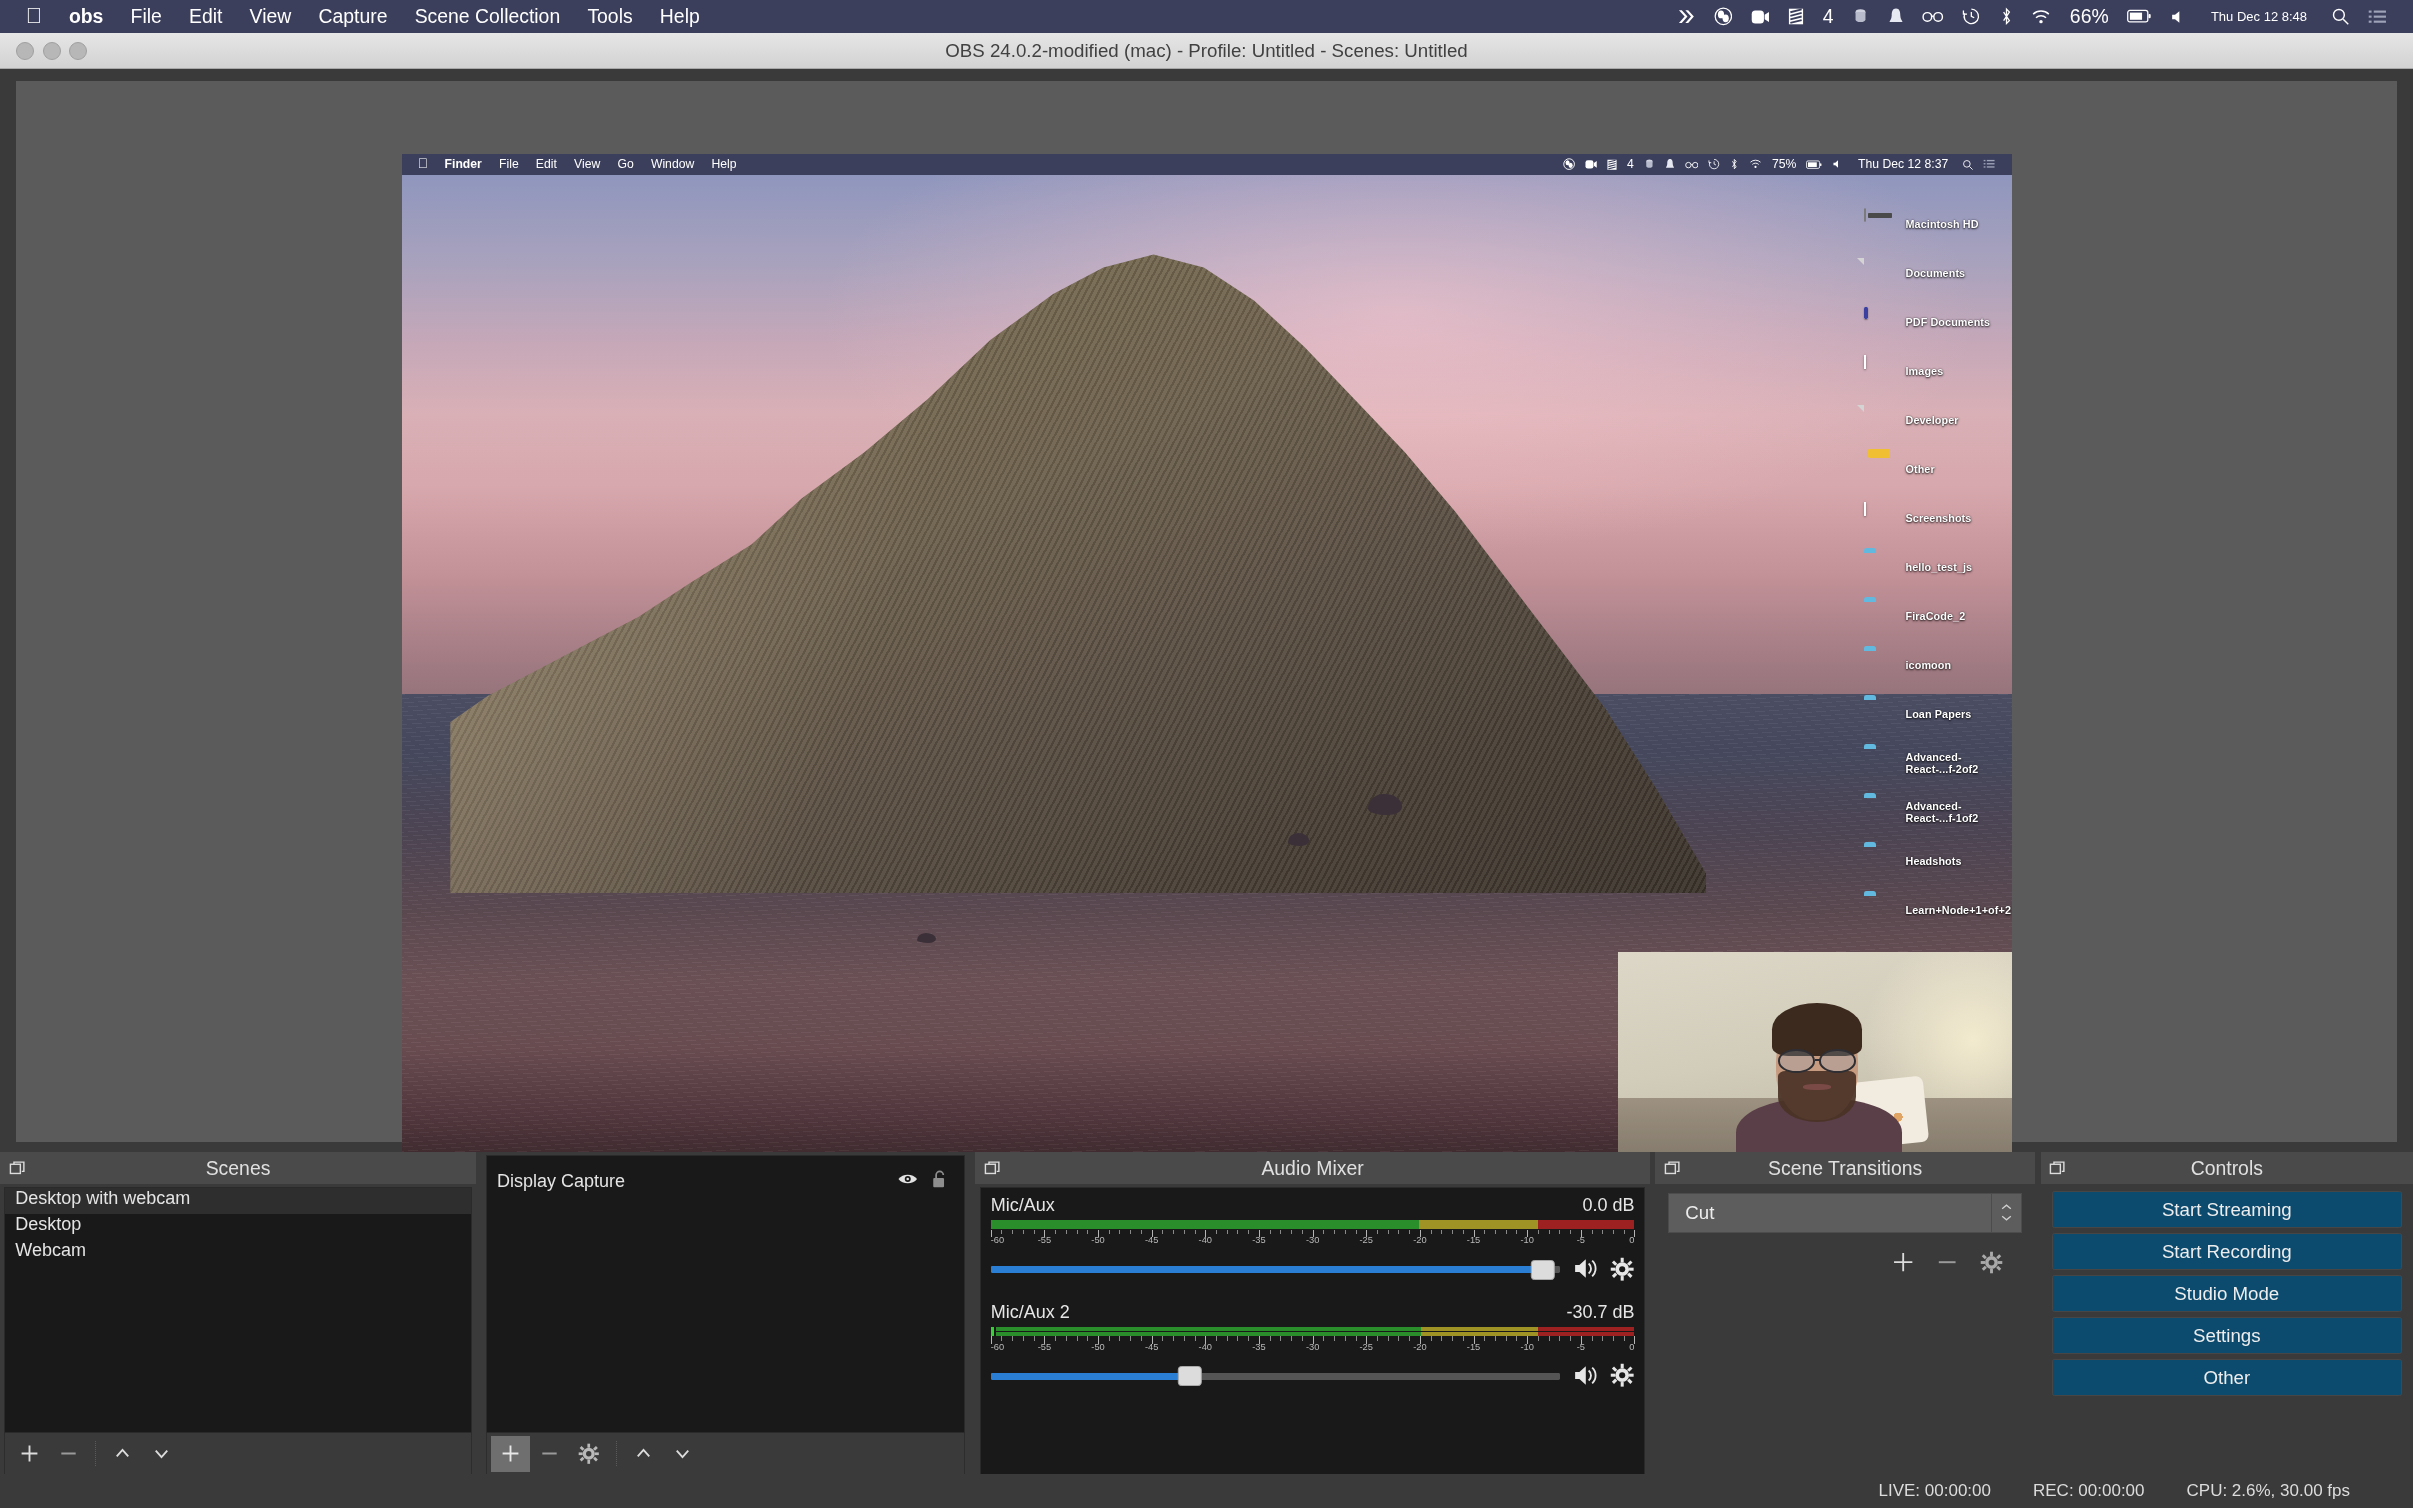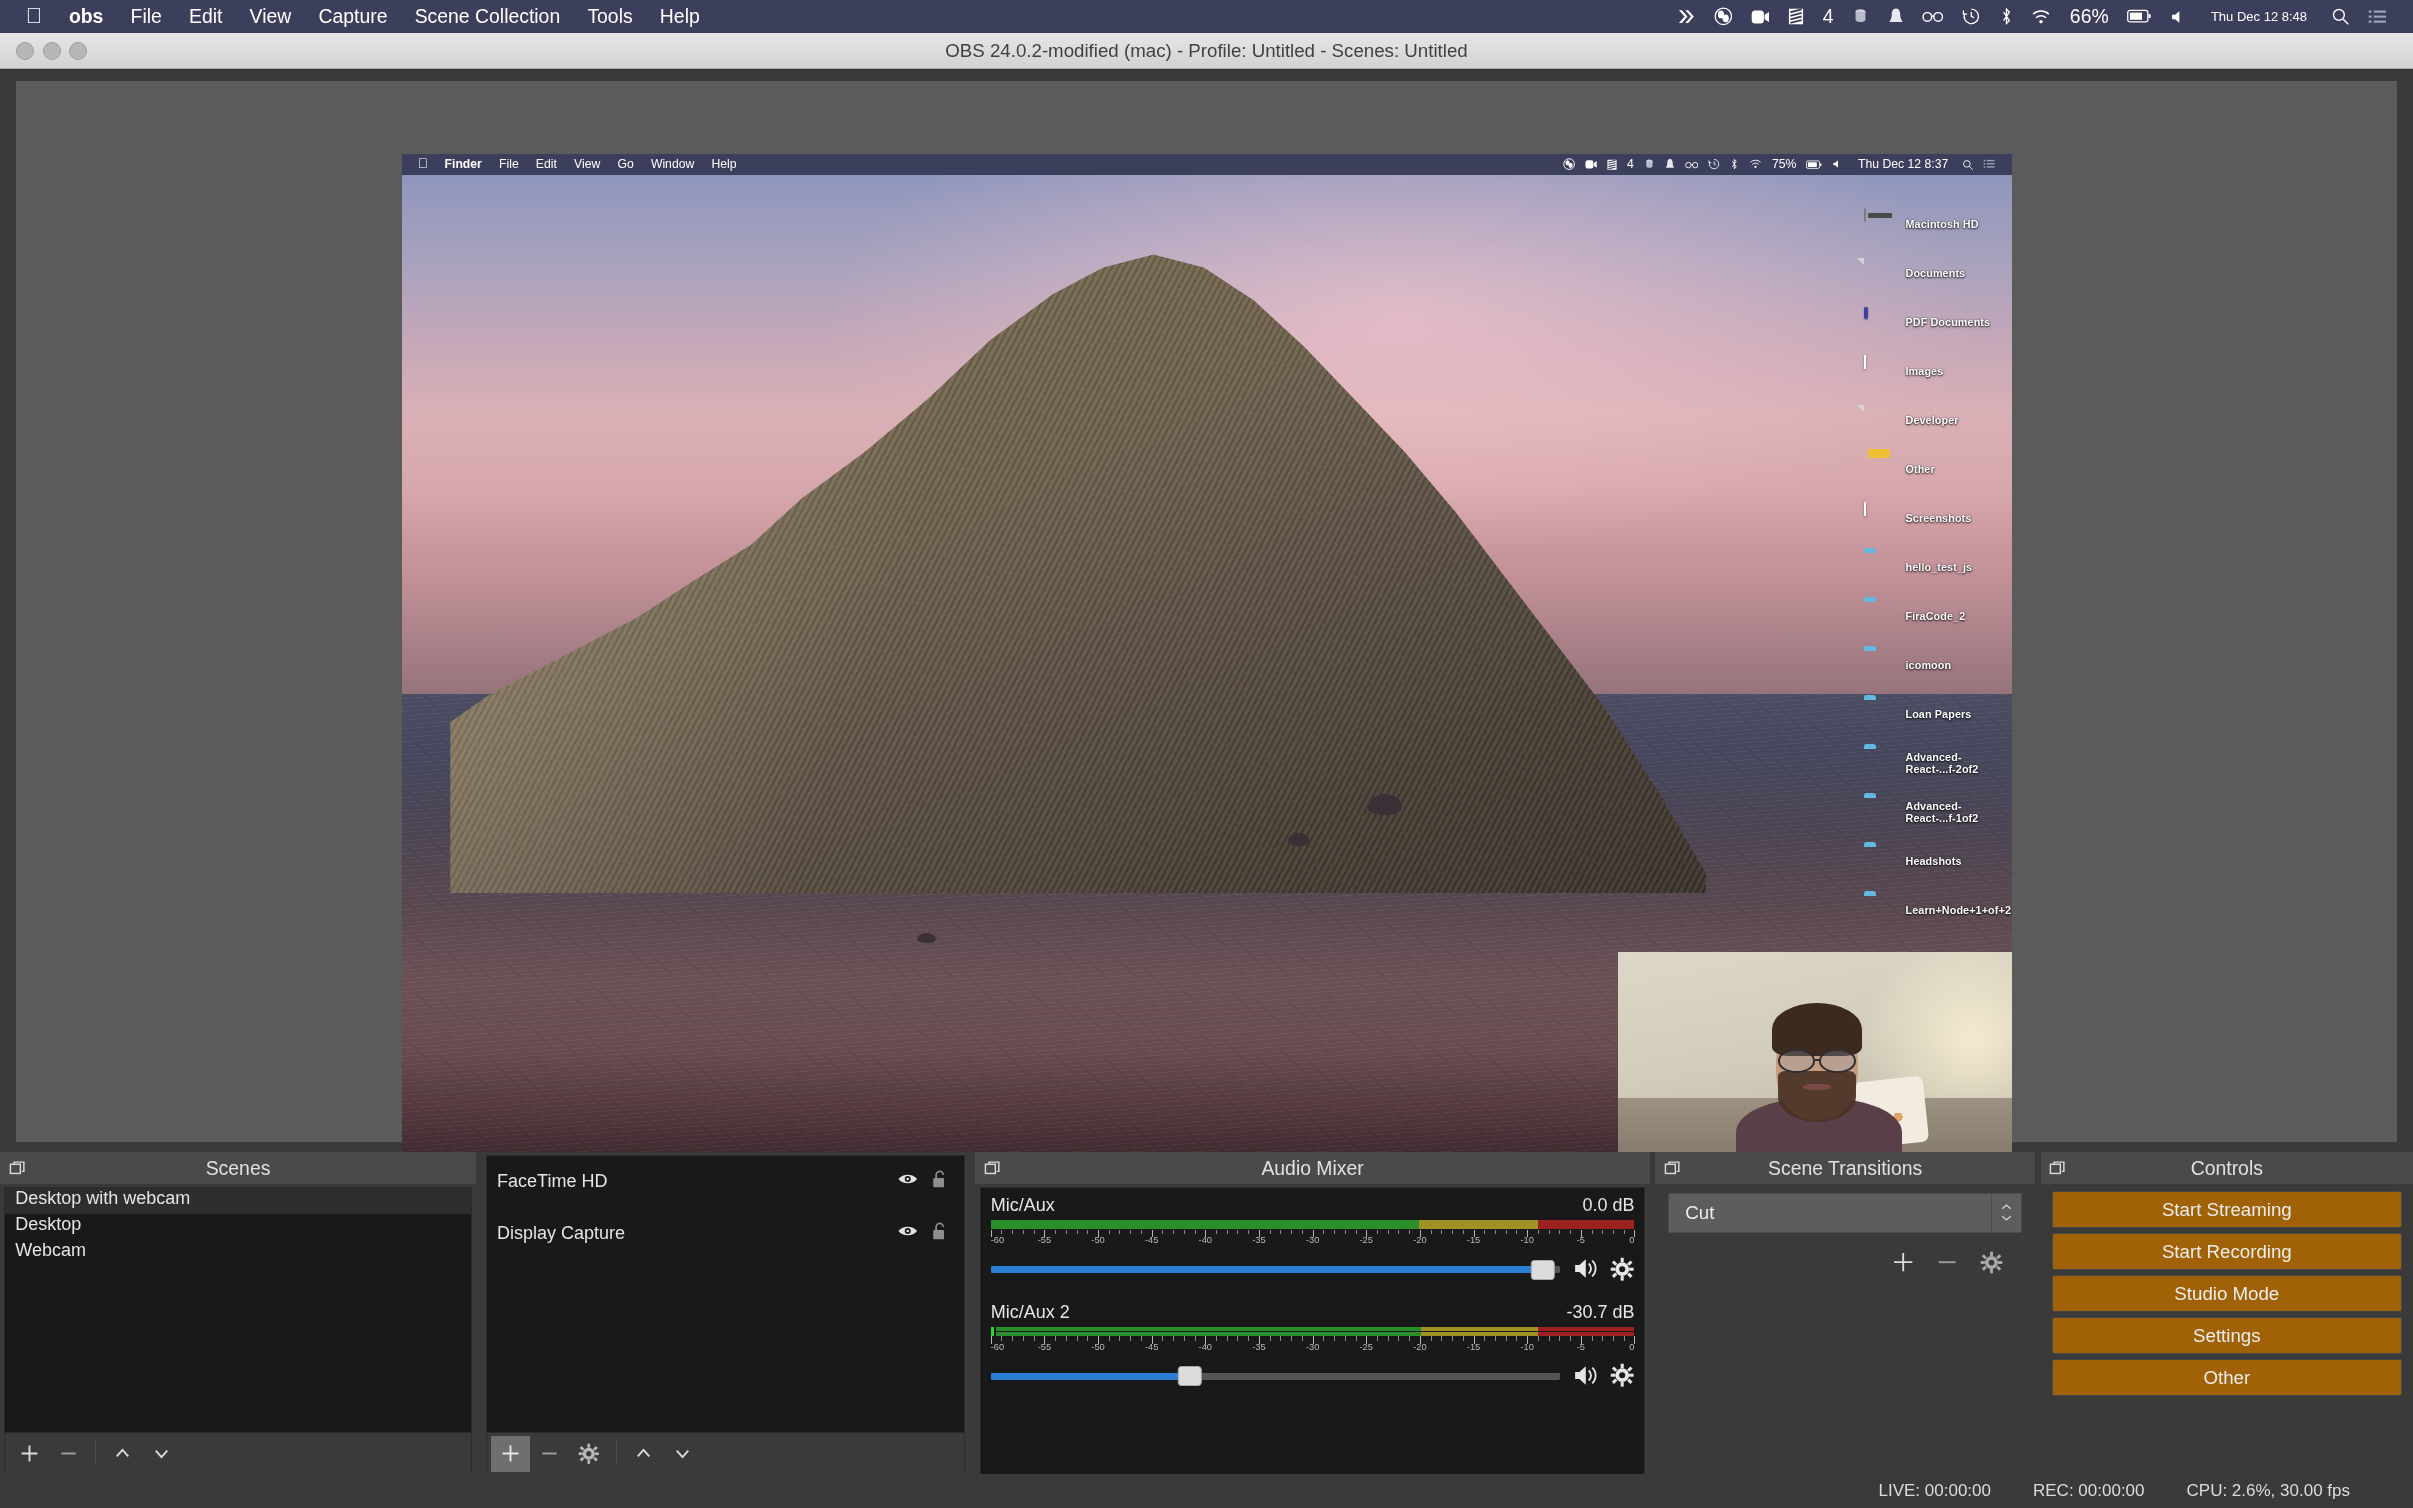--- a/index.html
+++ b/index.html
@@ -254,21 +254,21 @@
   .transspin {
     width:30px; background:#5d5d5d; border:0.7px solid #4c4c4c; border-left:none;
     display:flex; flex-direction:column; align-items:center; justify-content:center; gap:2.9px;
   }
   .transbtns { display:flex; justify-content:flex-end; align-items:center; gap:4.3px; padding-top:13px; padding-right:10px;}
   .transbtns .tbtn2 { width:40px; height:34px; display:flex; align-items:center; justify-content:center; color:#b9b9b9;}
 
   
   #ctrlbody { flex:1; padding:4.3px 7.2px 0 7.2px; display:flex; flex-direction:column; gap:5px; }
   .ctrlbtn {
-    height:37px; background:#a16207; border:0.7px solid #464646; border-radius:2.2px;
+    height:37px; background:#0c4a6e; border:0.7px solid #464646; border-radius:2.2px;
     display:flex; align-items:center; justify-content:center;
     color:#ededed; font-size:18.7px;
   }
 
   .vdiv { width:5.7px; height:323px; background:#3a3a3a; }
 
   
   #statusbar {
     position:absolute; bottom:0; left:0; width:2413px; height:34px;
     background:#3a3a3a; display:flex; align-items:center; justify-content:flex-end;
@@ -645,38 +645,20 @@
           </span>
         </div>
       </div>
     </div>
 
     <div class="vdiv"></div>
 
     <div class="panel" style="width:490px;">
       <div class="panel-body">
         <div class="listbox">
-          <div class="srcrow">
-            <span class="srcname">FaceTime HD</span>
-            <span class="srcicons">
-              <span>
-                <svg width="21.5" height="16" viewBox="0 0 30 22">
-                    <path d="M2 11 C8 3 22 3 28 11 C22 19 8 19 2 11 Z" fill="#e2e2e2"></path>
-                    <circle cx="15" cy="11" r="4.2" fill="#191919"></circle>
-                    <circle cx="15" cy="11" r="1.8" fill="#e2e2e2"></circle>
-                  </svg>
-              </span>
-              <span>
-                <svg width="16" height="18.7" viewBox="0 0 22 26">
-                    <rect x="3" y="11" width="15" height="13" rx="1.5" fill="#8e8e8e"></rect>
-                    <path d="M7 11 V7 a5 5 0 0 1 10 0" fill="none" stroke="#8e8e8e" stroke-width="2.4"></path>
-                  </svg>
-              </span>
-            </span>
-          </div>
           <div class="srcrow">
             <span class="srcname">Display Capture</span>
             <span class="srcicons">
               <span>
                 <svg width="21.5" height="16" viewBox="0 0 30 22">
                     <path d="M2 11 C8 3 22 3 28 11 C22 19 8 19 2 11 Z" fill="#e2e2e2"></path>
                     <circle cx="15" cy="11" r="4.2" fill="#191919"></circle>
                     <circle cx="15" cy="11" r="1.8" fill="#e2e2e2"></circle>
                   </svg>
               </span>

